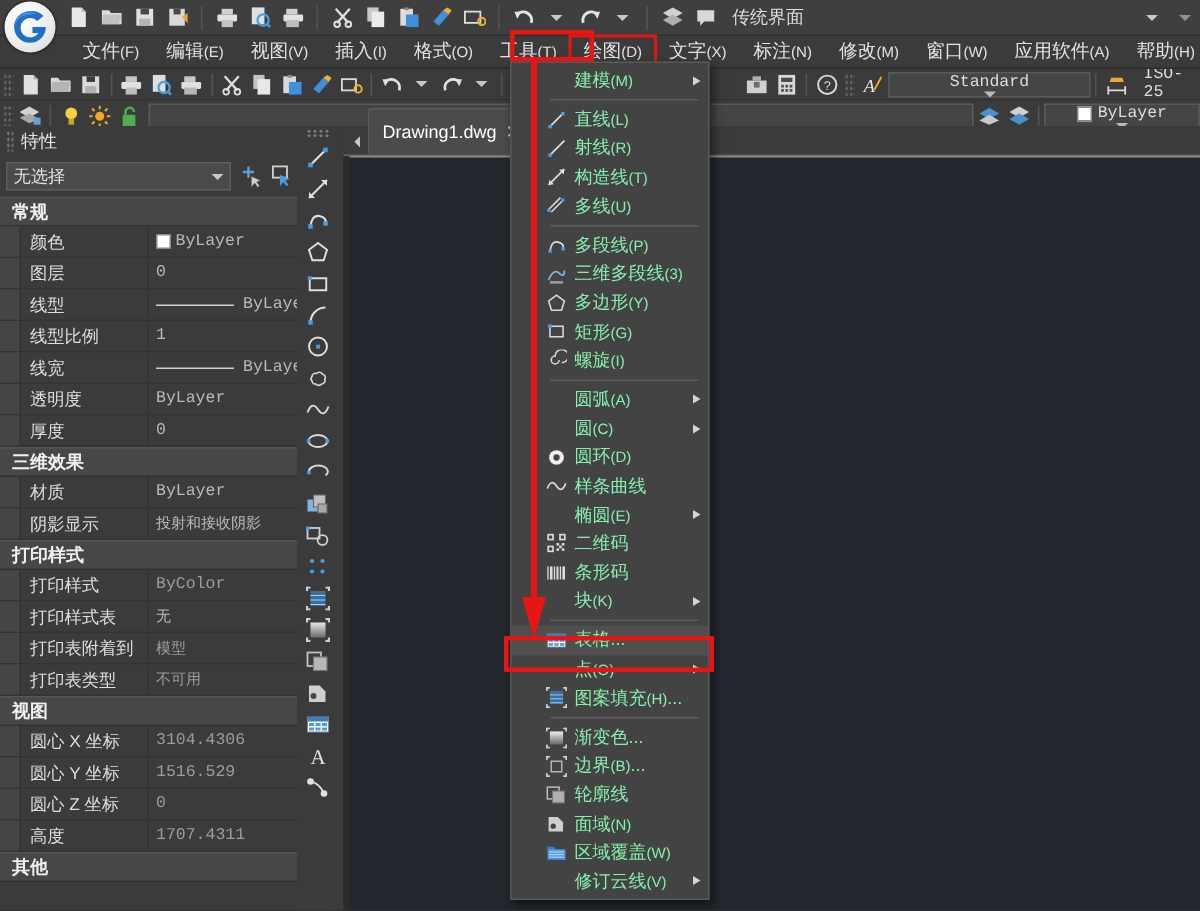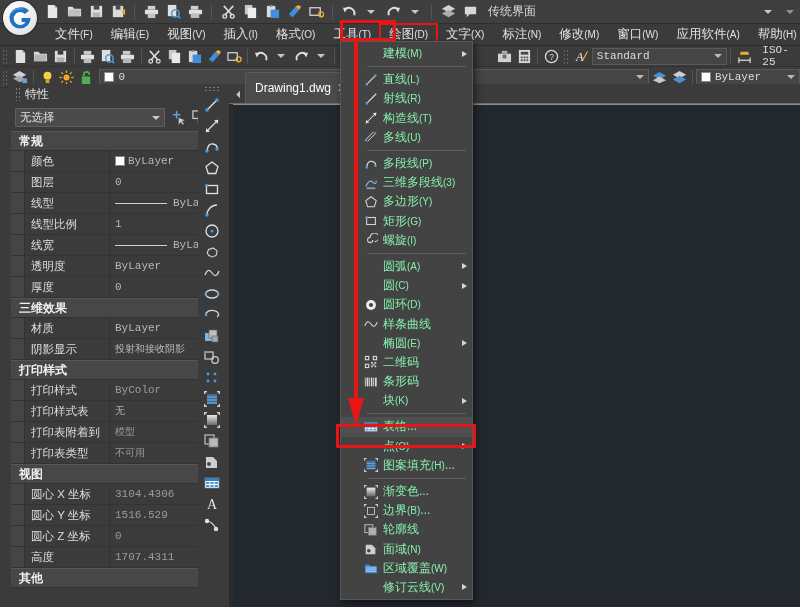--- a/index.html
+++ b/index.html
@@ -59,27 +59,27 @@
   }
   .grip { width: 7px; height: 15px; margin: 0 2px;
     background-image: radial-gradient(#6a6a6a 38%, transparent 40%);
     background-size: 3px 4px; opacity: .9; }
   .ti { width: 21px; height: 19px; display:flex;align-items:center;justify-content:center; }
   .ti svg { width: 15px; height: 15px; }
   .tsep { width: 1px; height: 15px; background: #555; margin: 0 3px; }
   .combo {
     height: 17px; background: #454545; border: 1px solid #5a5a5a;
     display: flex; align-items: center; justify-content: space-between;
-    padding: 0 4px; color: #ddd; font-size: 11px; font-family: "Liberation Mono", monospace;
+    padding: 0 4px; color: #ddd; font-size: 11px; font-family: "Liberation Mono", monospace; flex-direction: column;
   }
   .combo .tri-d { border-top-color:#bbb; }
 
   
   .props {
-    position: absolute; left: 11px; top: 84px; width: 224px; bottom: 0;
+    position: absolute; left: 0; top: 84px; width: 224px; bottom: 0;
     background: #3b3b3b; border-right: 1px solid #2a2a2a;
     display: flex; flex-direction: column;
   }
   .props-title {
     height: 20px; display: flex; align-items: center; gap: 5px;
     padding-left: 4px; background: #3b3b3b; font-size: 12px; color: #e6e6e6;
   }
   .vgrip { width: 5px; height: 14px;
     background-image: radial-gradient(#777 38%, transparent 40%);
     background-size: 3px 4px; }

